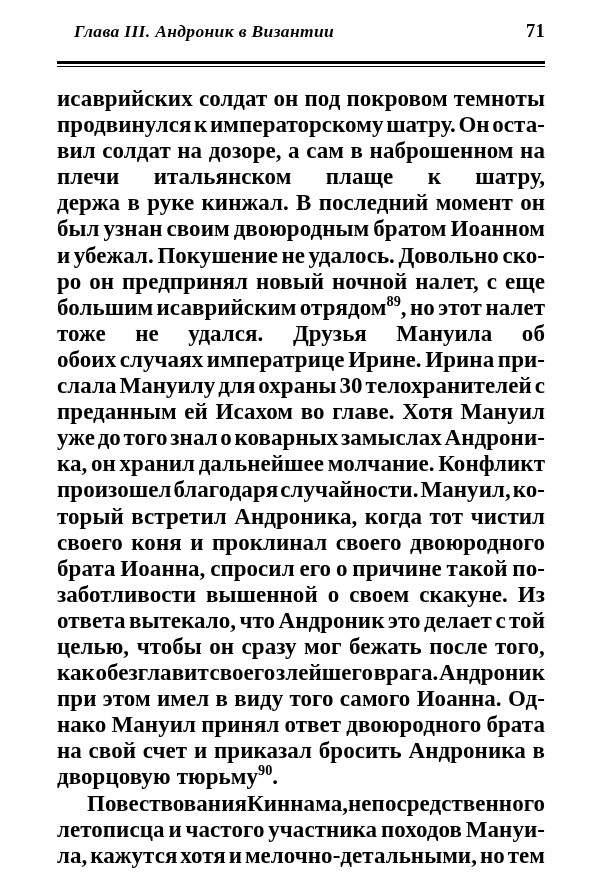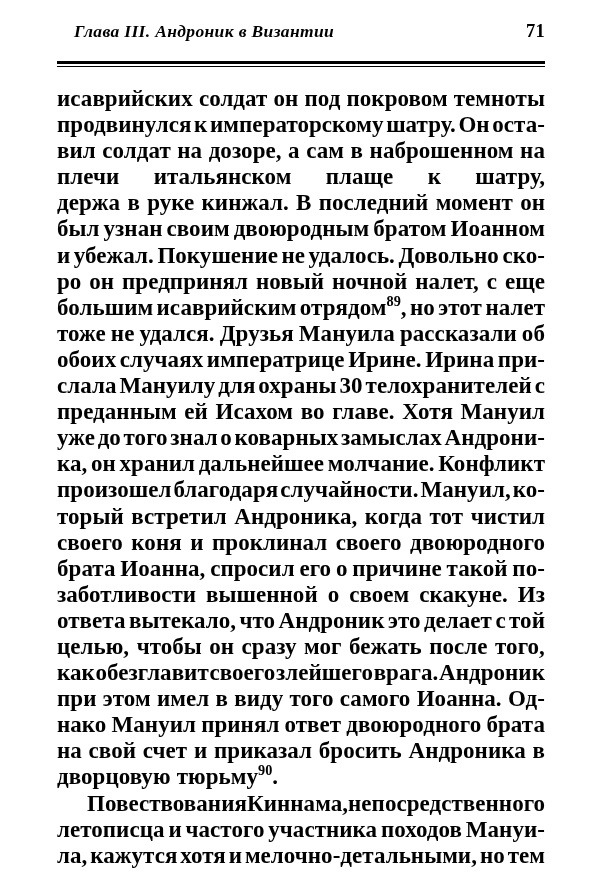--- a/index.html
+++ b/index.html
@@ -237,21 +237,20 @@
         <span class="w">но</span>
         <span class="w">этот</span>
         <span class="w">налет</span>
       </div>
       <div class="tline">
         <span class="w">тоже</span>
         <span class="w">не</span>
         <span class="w">удался.</span>
         <span class="w">Друзья</span>
         <span class="w">Мануила</span>
-        <span class="w">рассказали</span>
         <span class="w">об</span>
       </div>
       <div class="tline">
         <span class="w">обоих</span>
         <span class="w">случаях</span>
         <span class="w">императрице</span>
         <span class="w">Ирине.</span>
         <span class="w">Ирина</span>
         <span class="w">при-</span>
       </div>

